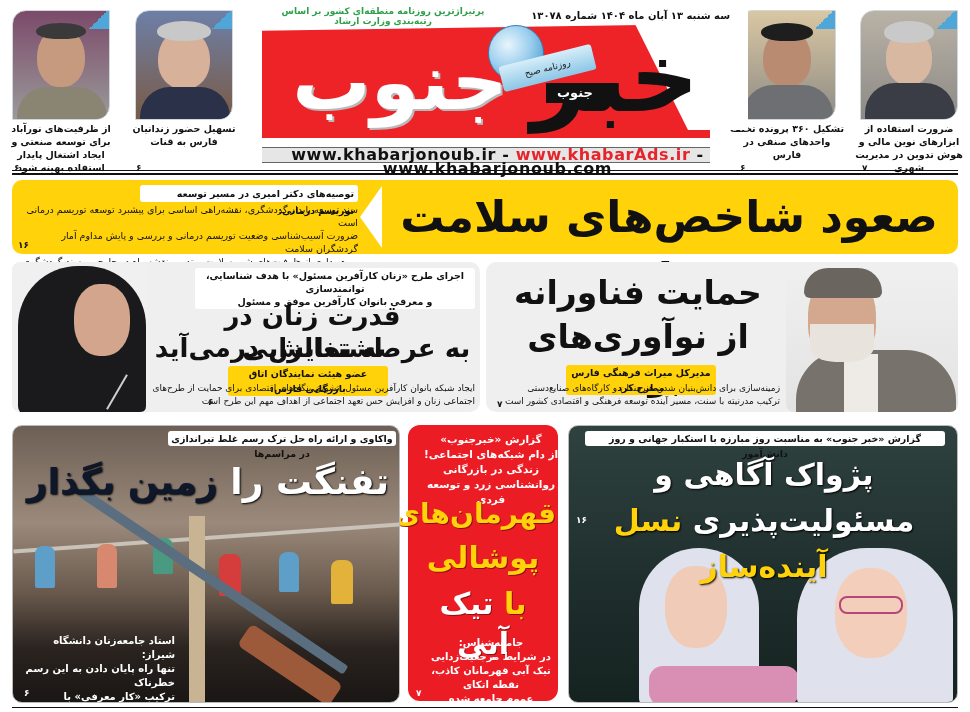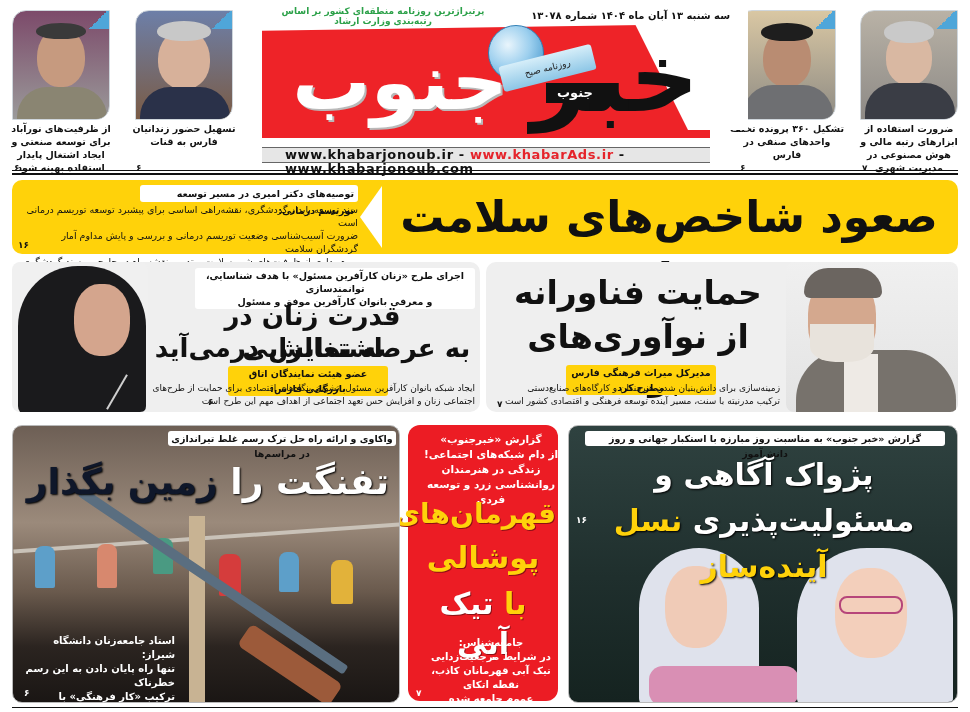--- a/index.html
+++ b/index.html
@@ -65,22 +65,22 @@
     position: absolute; left: 268px; top: 6px; width: 230px; font-size: 9px;
     font-weight: bold; color: #2ca149; direction: rtl; text-align: center;
   }
   .issue-line {
     position: absolute; left: 530px; top: 10px; width: 200px; font-size: 10px;
     font-weight: bold; color: #111; direction: rtl; text-align: right;
   }
   .web-bar {
     position: absolute; left: 262px; top: 147px; width: 448px; height: 16px;
     background: #e6e6e6; border-top: 1px solid #666; border-bottom: 1px solid #666;
-    font-family: "DejaVu Sans", sans-serif; font-size: 13px; font-weight: bold;
-    line-height: 14px; letter-spacing: 0.6px; color: #111; padding-left: 23px;
+    font-family: "DejaVu Sans", sans-serif; font-size: 16px; font-weight: bold;
+    text-align: center; line-height: 14px; letter-spacing: 0.6px; color: #111; padding-left: 23px;
   }
   .web-bar .red { color: #e5242b; }
   .rule-thick { position: absolute; left: 12px; width: 946px; height: 2px; background: #111; }
   .rule-thin  { position: absolute; left: 12px; width: 946px; height: 1px; background: #111; }
 
   
   .yellow-band {
     position: absolute; left: 12px; top: 180px; width: 946px; height: 74px;
     background: #ffd20a; border-radius: 10px;
   }
@@ -138,21 +138,21 @@
 <body>
 
 <div>
 
   <div class="thumb" style="left:860px; background:linear-gradient(#b9b2a6,#8d8a86);">
     <div class="corner"></div>
     <div class="face" style="top:18px;width:46px;height:56px;background:#d9b8a2;"></div>
     <div class="face" style="top:10px;width:50px;height:22px;background:#c9c9c9;"></div>
     <div class="abs" style="left:4px;top:72px;width:90px;height:40px;background:#3a3d45;border-radius:30px 30px 0 0;"></div>
   </div>
-  <div class="thumb-cap" style="left:850px;">ضرورت استفاده از ابزارهای رتبه مالی و هوش مصنوعی در مدیریت شهری</div>
+  <div class="thumb-cap" style="left:850px;">ضرورت استفاده از ابزارهای نوین مالی و هوش تدوین در مدیریت شهری</div>
   <div class="page-num" style="left:862px; top:163px;">۷</div>
 
   <div class="thumb" style="left:738px; background:linear-gradient(#d9c7a3,#8e8b84);">
     <div class="corner"></div>
     <div class="face" style="top:18px;width:48px;height:58px;background:#b98c72;"></div>
     <div class="face" style="top:12px;width:52px;height:18px;background:#1e1e1e;"></div>
     <div class="abs" style="left:4px;top:74px;width:90px;height:40px;background:#6e6f72;border-radius:30px 30px 0 0;"></div>
   </div>
   <div class="thumb-cap" style="left:728px;">تشکیل ۳۶۰ پرونده تخلف واحدهای صنفی در فارس</div>
   <div class="page-num" style="left:740px; top:163px;">۶</div>
@@ -263,21 +263,21 @@
     <span style="color:#ffd20a;">نسل آینده‌ساز</span>
   </div>
   <div class="page-num" style="left:576px; top:515px; color:#fff;">۱۶</div>
 </div>
 
 <div>
   <div class="red-card"></div>
   <div class="red-kicker" style="left:410px; top:432px; width:146px;">
     <div>گزارش «خبرجنوب»</div>
     <div>از دام شبکه‌های اجتماعی!</div>
-    <div>زندگی در هنرمندان</div>
+    <div>زندگی در بازرگانی</div>
     <div>روانشناسی زرد و توسعه فردی</div>
   </div>
   <div class="red-title" style="left:410px; top:494px; width:146px; font-size:28px; line-height:40px; color:#ffd20a; text-shadow:1px 1px 0 #8a1015;">قهرمان‌های</div>
   <div class="red-title" style="left:410px; top:538px; width:146px; font-size:30px; line-height:40px; color:#ffd20a; text-shadow:1px 1px 0 #8a1015;">پوشالی</div>
   <div class="red-title" style="left:410px; top:584px; width:146px; font-size:30px; line-height:40px; text-shadow:1px 1px 0 #8a1015;">
     <span style="color:#ffd20a;">با</span>
     <span style="color:#ffffff;">تیک آبی</span>
   </div>
   <div class="red-kicker" style="left:410px; top:636px; width:146px; font-size:10px; line-height:14px;">
     <div>جامعه‌شناس:</div>
@@ -302,19 +302,19 @@
     <div class="abs" style="left:222px;top:226px;width:110px;height:26px;background:#9c5a3a;transform:rotate(34deg);border-radius:6px;"></div>
   </div>
   <div class="kicker-white" style="left:168px; top:431px; width:228px; height:15px; line-height:15px;">واکاوی و ارائه راه حل ترک رسم غلط تیراندازی در مراسم‌ها</div>
   <div class="sub-headline" style="left:20px; top:452px; width:376px; font-size:36px; line-height:60px; text-shadow:1px 1px 2px #000;">
     <span style="color:#ffffff;">تفنگت را</span>
     <span style="color:#0f172a;">زمین بگذار</span>
   </div>
   <div class="body-small" style="left:20px; top:634px; width:155px; font-size:10px; font-weight:bold; color:#fff; line-height:14px;">
     <div>استاد جامعه‌زنان دانشگاه شیراز:</div>
     <div>تنها راه پایان دادن به این رسم خطرناک</div>
-    <div>ترکیب «کار فرهنگی» با</div>
+    <div>ترکیب «کار معرفی» با</div>
     <div>«اقدام قانونی قاطع» است</div>
   </div>
   <div class="page-num" style="left:24px; top:688px; color:#fff;">۶</div>
 </div>
 
 <div class="rule-thin" style="top:707px;"></div>
 
 </body></html>

